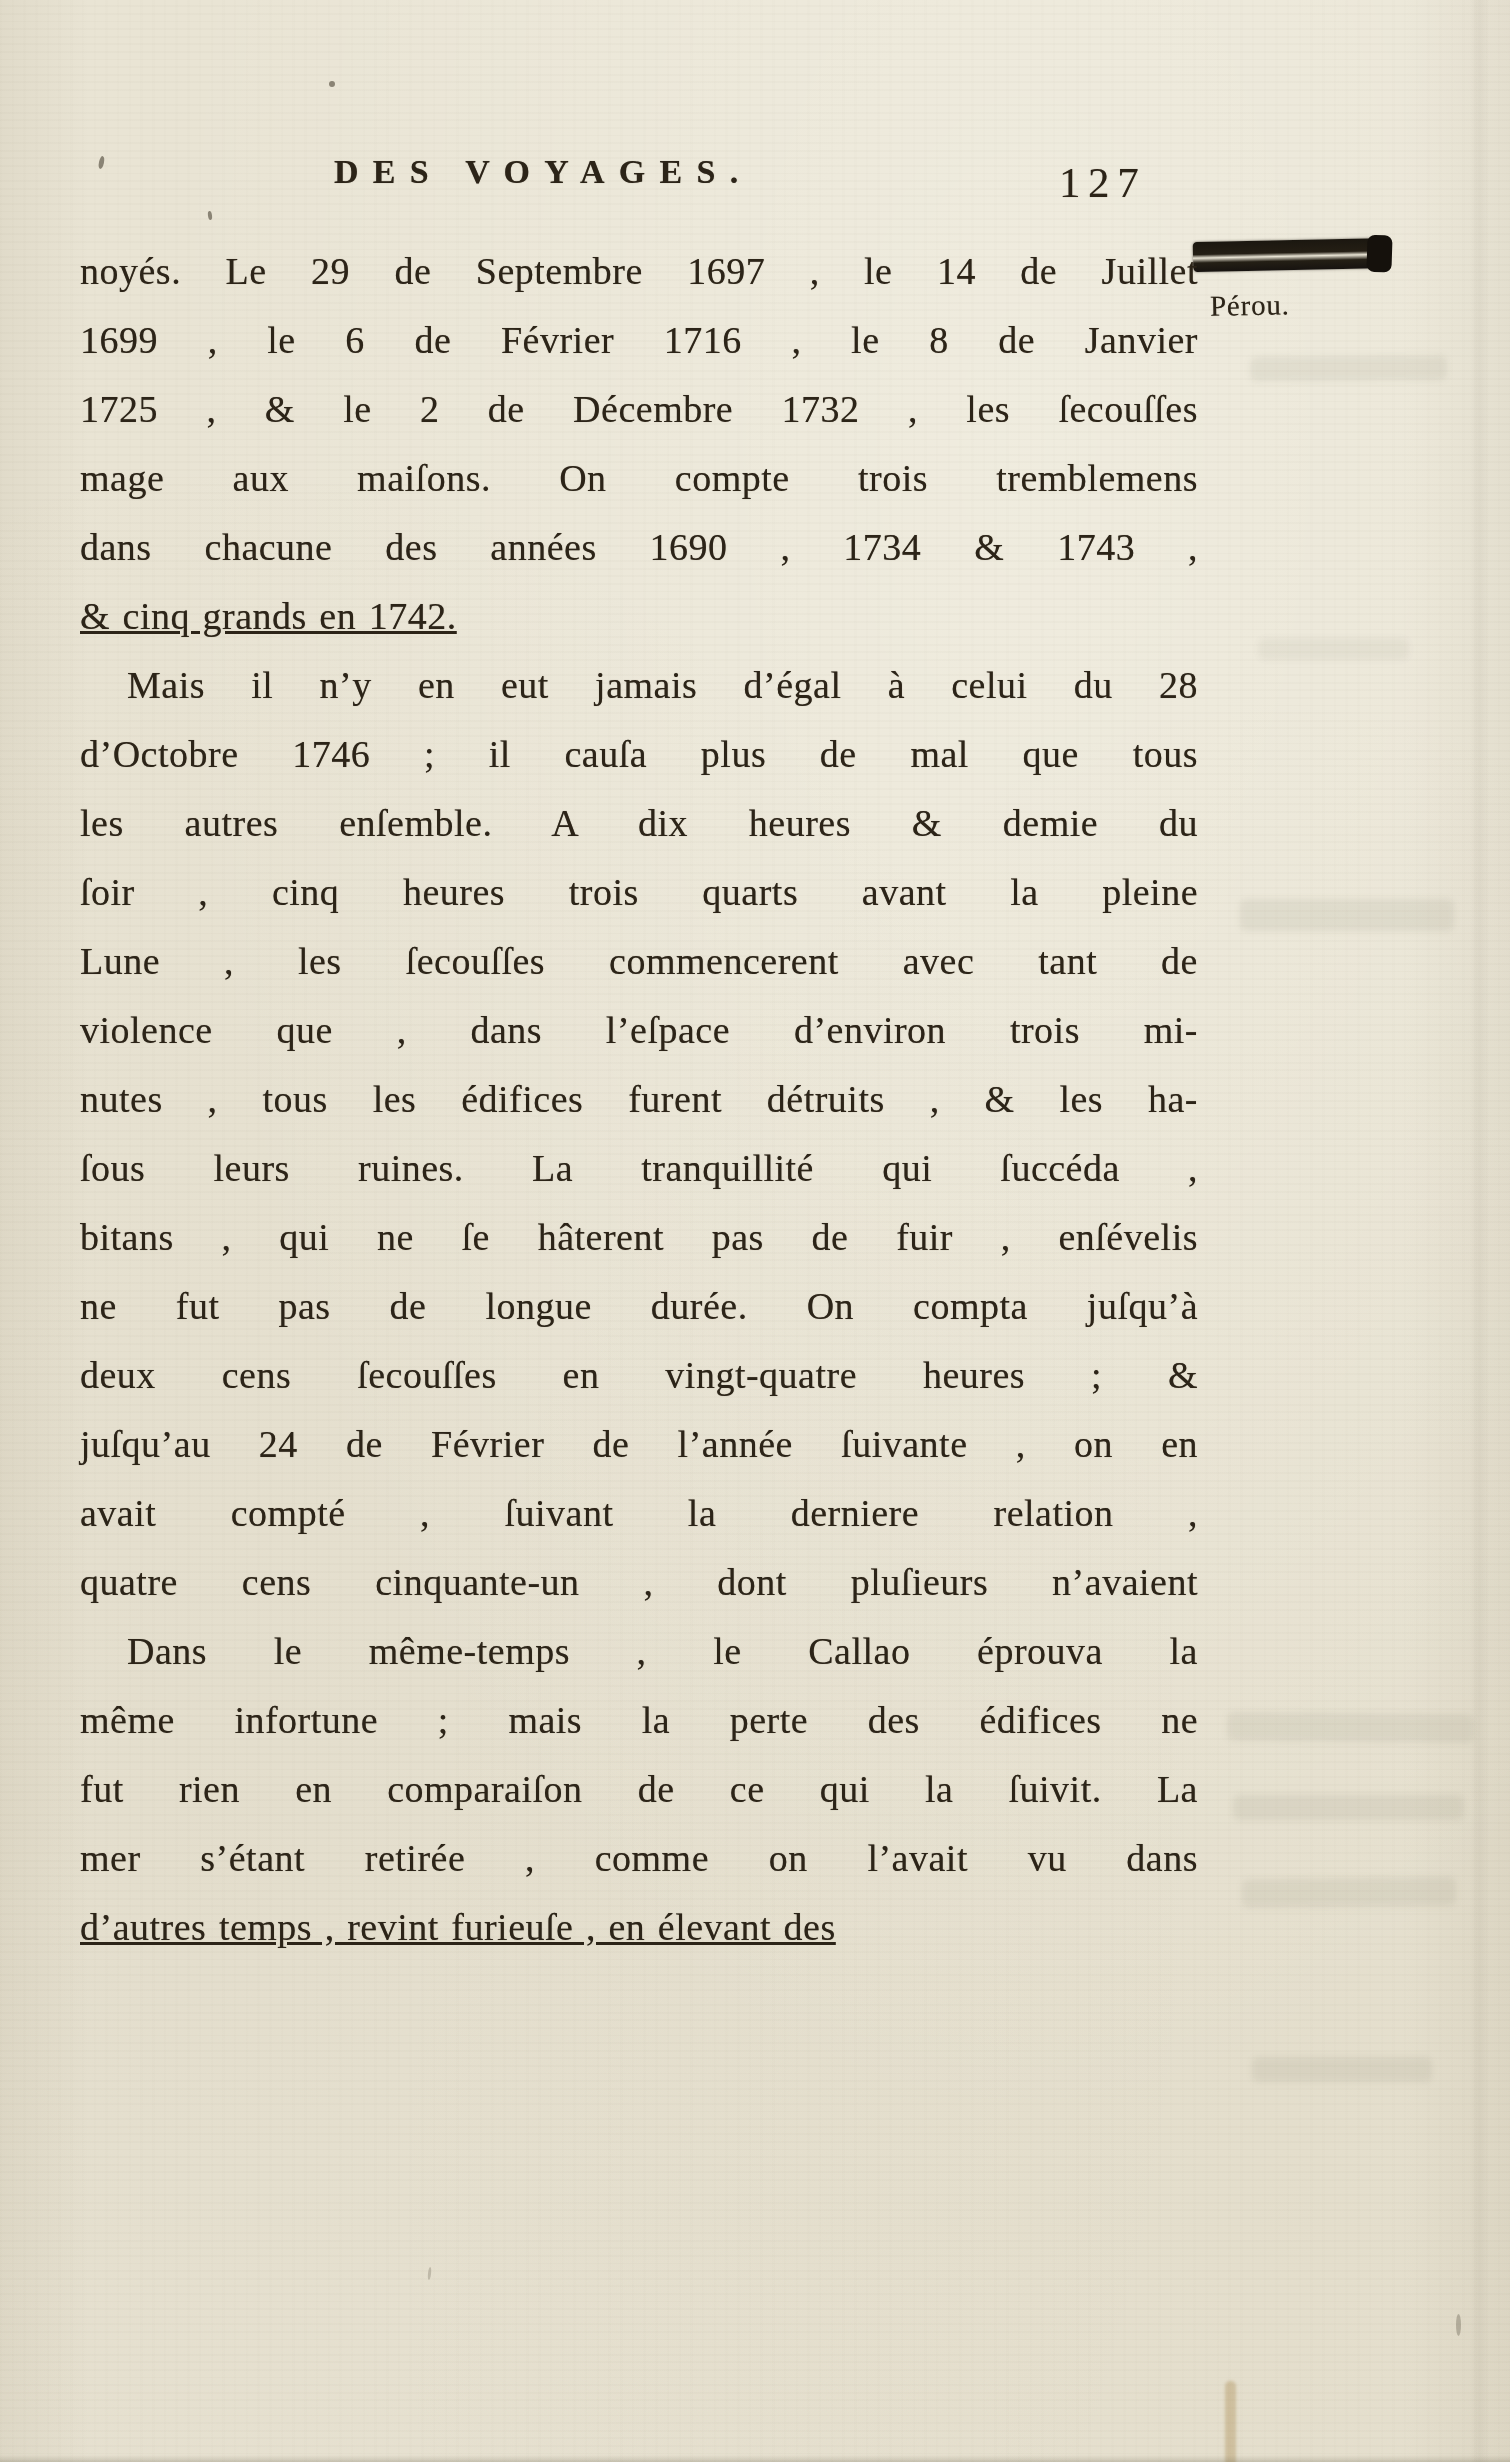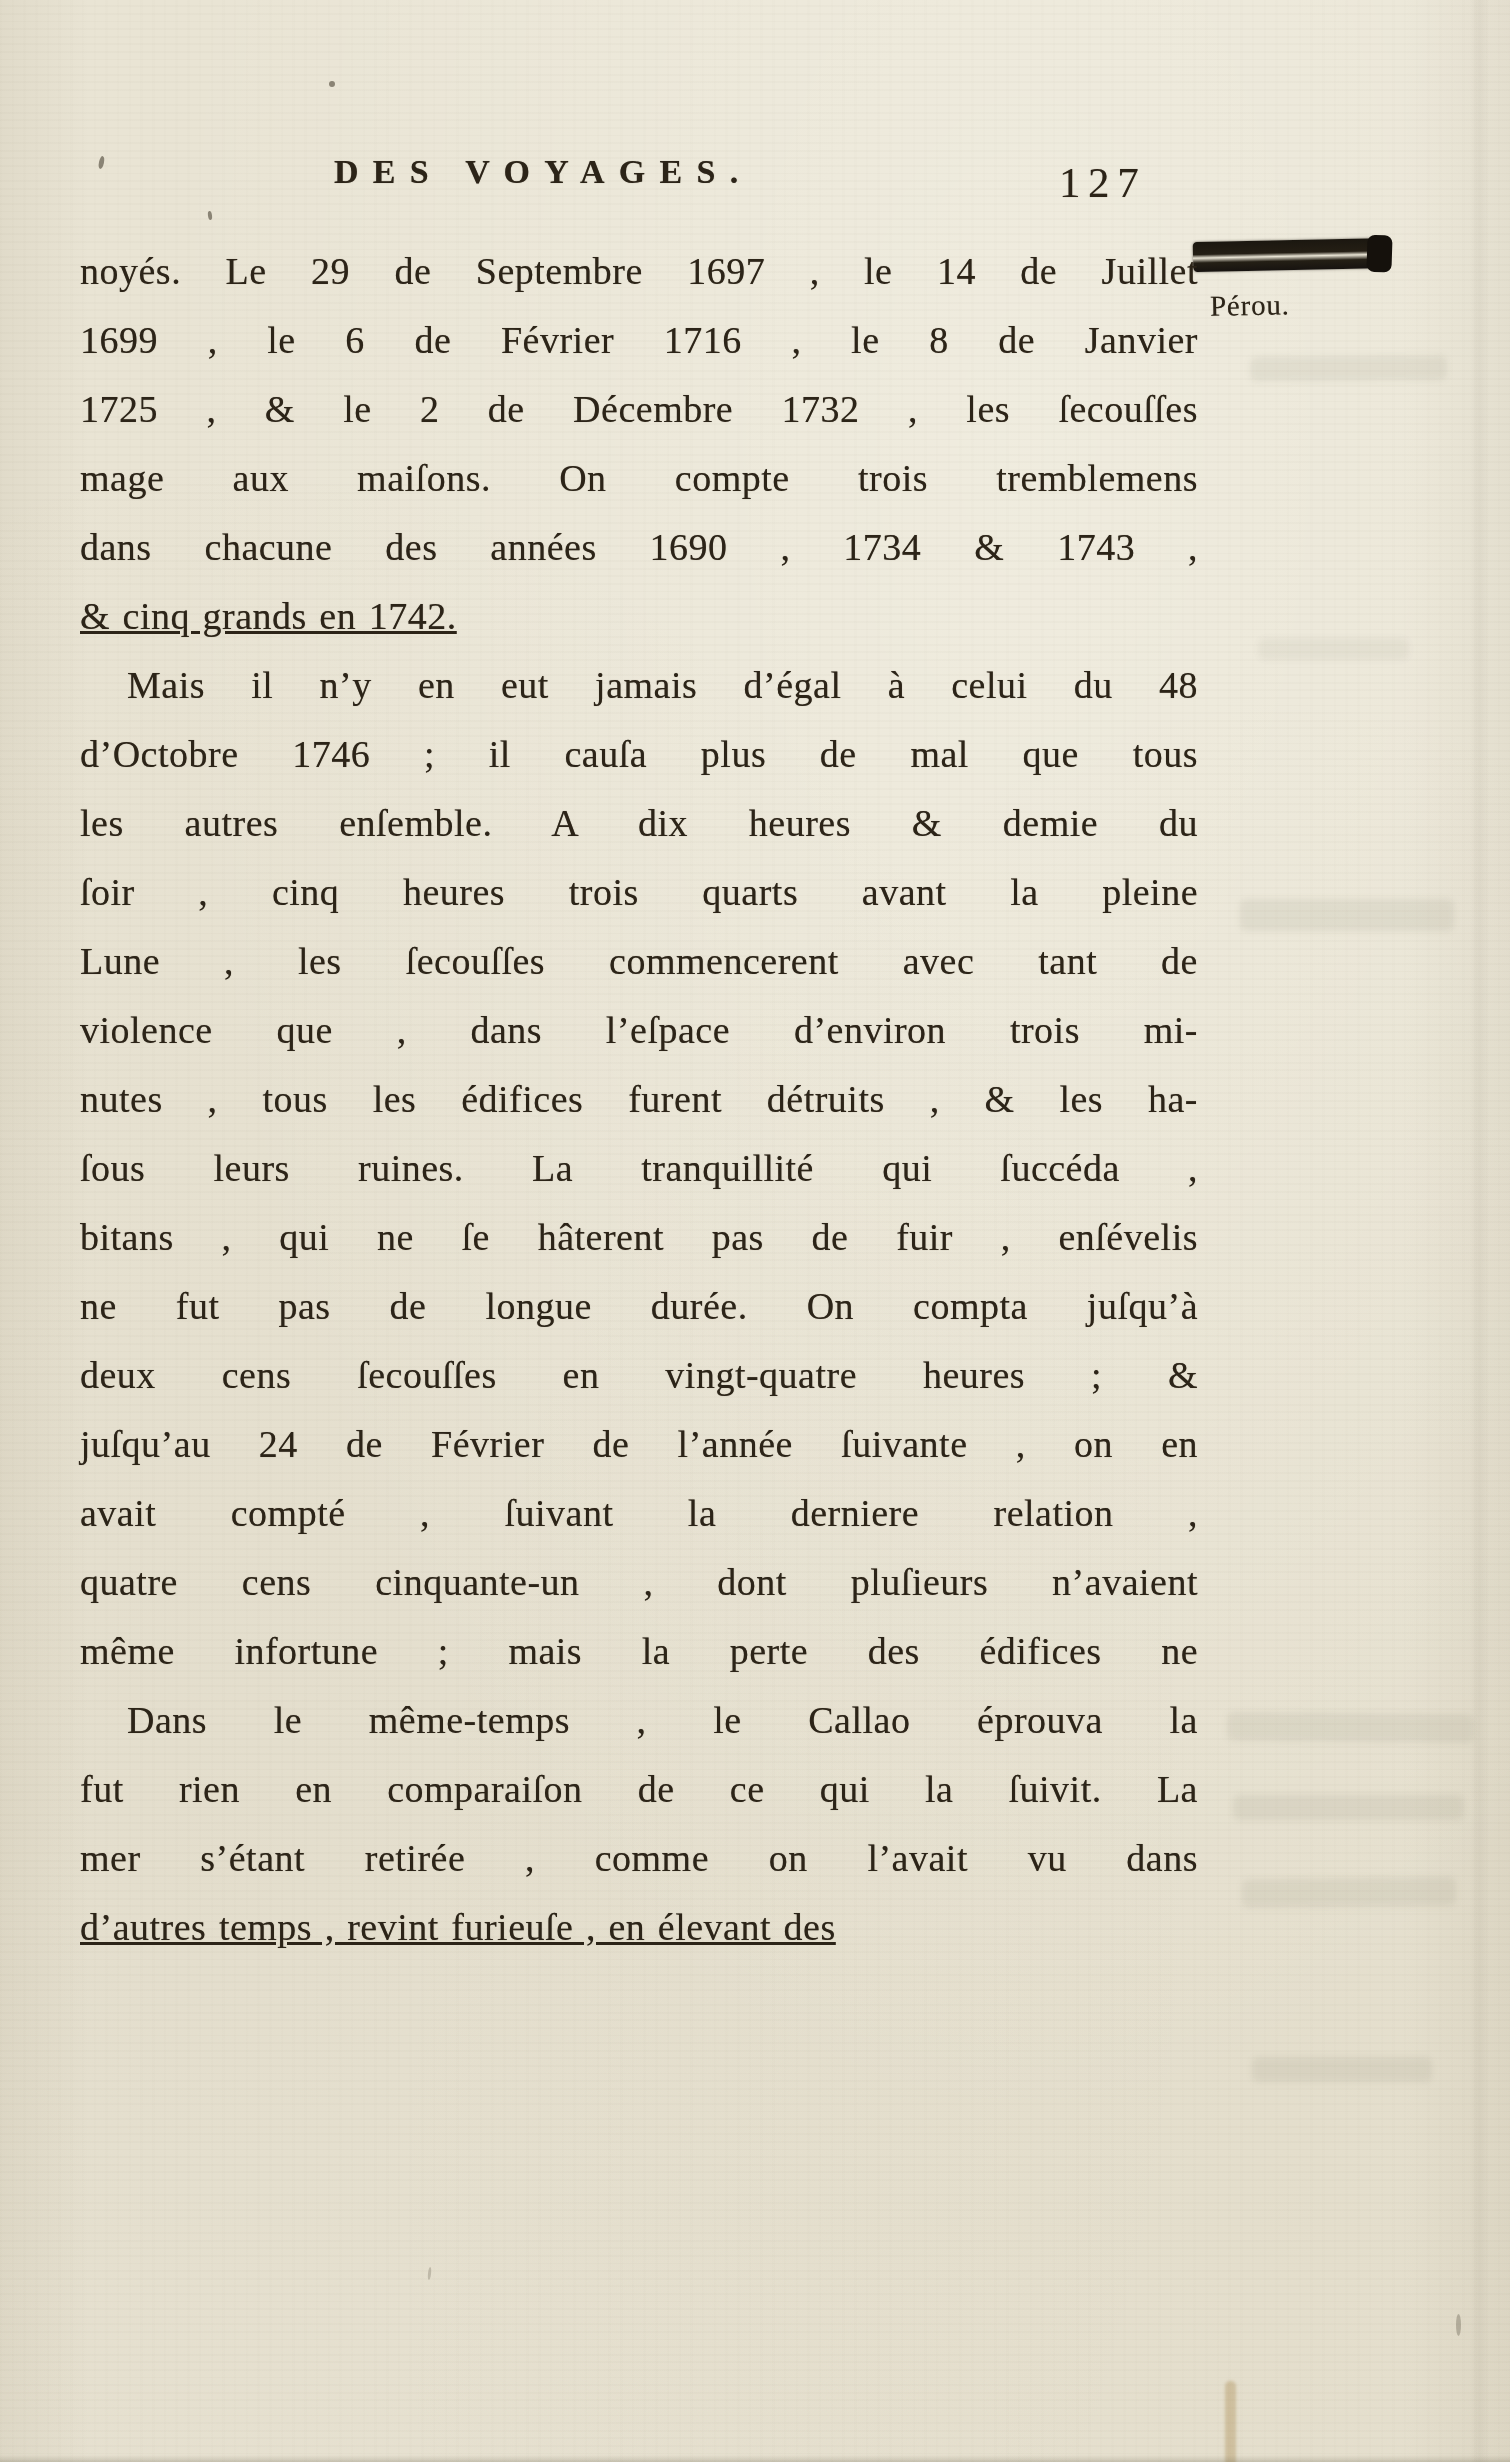--- a/index.html
+++ b/index.html
@@ -95,36 +95,36 @@
 
   <div class="margin-note">Pérou.</div>
 
   <main class="text-column" id="text-column">
       <div class="line">noyés. Le 29 de Septembre 1697 , le 14 de Juillet</div>
       <div class="line">1699 , le 6 de Février 1716 , le 8 de Janvier</div>
       <div class="line">1725 , &amp; le 2 de Décembre 1732 , les ſecouſſes</div>
       <div class="line">mage aux maiſons. On compte trois tremblemens</div>
       <div class="line">dans chacune des années 1690 , 1734 &amp; 1743 ,</div>
       <div class="line last">&amp; cinq grands en 1742.</div>
-      <div class="line indent">Mais il n’y en eut jamais d’égal à celui du 48</div>
+      <div class="line indent">Mais il n’y en eut jamais d’égal à celui du 28</div>
       <div class="line">d’Octobre 1746 ; il cauſa plus de mal que tous</div>
       <div class="line">les autres enſemble. A dix heures &amp; demie du</div>
       <div class="line">ſoir , cinq heures trois quarts avant la pleine</div>
       <div class="line">Lune , les ſecouſſes commencerent avec tant de</div>
       <div class="line">violence que , dans l’eſpace d’environ trois mi-</div>
       <div class="line">nutes , tous les édifices furent détruits , &amp; les ha-</div>
       <div class="line">ſous leurs ruines. La tranquillité qui ſuccéda ,</div>
       <div class="line">bitans , qui ne ſe hâterent pas de fuir , enſévelis</div>
       <div class="line">ne fut pas de longue durée. On compta juſqu’à</div>
       <div class="line">deux cens ſecouſſes en vingt-quatre heures ; &amp;</div>
       <div class="line">juſqu’au 24 de Février de l’année ſuivante , on en</div>
       <div class="line">avait compté , ſuivant la derniere relation ,</div>
       <div class="line">quatre cens cinquante-un , dont pluſieurs n’avaient</div>
+      <div class="line indent">Dans le même-temps , le Callao éprouva la</div>
       <div class="line">même infortune ; mais la perte des édifices ne</div>
-      <div class="line indent">Dans le même-temps , le Callao éprouva la</div>
       <div class="line">fut rien en comparaiſon de ce qui la ſuivit. La</div>
       <div class="line">mer s’étant retirée , comme on l’avait vu dans</div>
       <div class="line last">d’autres temps , revint furieuſe , en élevant des</div>
     </main>
 
   <div class="ghost" style="left:1250px;top:356px;width:197px;height:25px;transform:rotate(-0.5deg);"></div>
   <div class="ghost" style="left:1240px;top:899px;width:214px;height:32px;"></div>
   <div class="ghost" style="left:1227px;top:1713px;width:247px;height:28.5px;transform:rotate(0.6deg);"></div>
   <div class="ghost" style="left:1233px;top:1795px;width:231px;height:25px;"></div>
   <div class="ghost" style="left:1242px;top:1878px;width:214px;height:28.5px;transform:rotate(-0.7deg);"></div>

